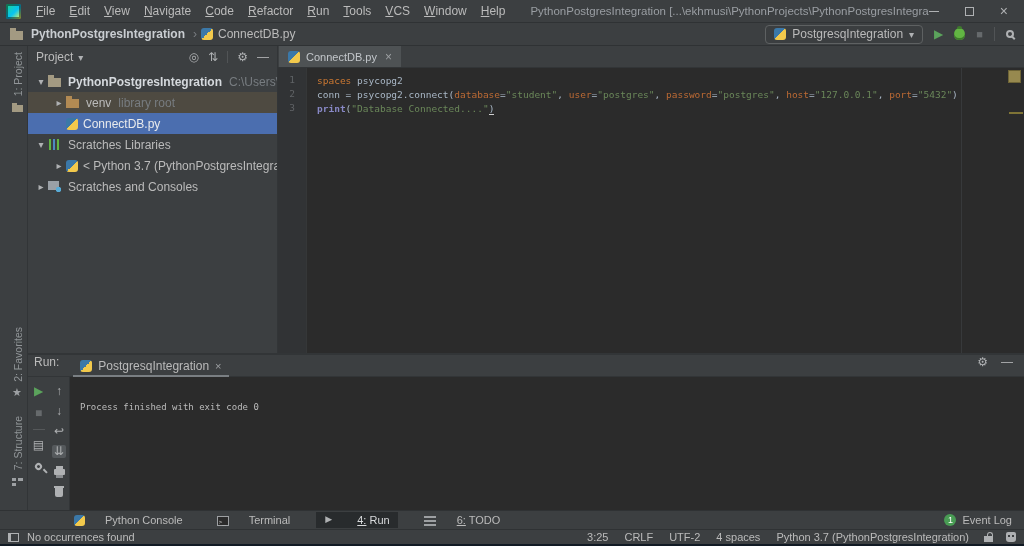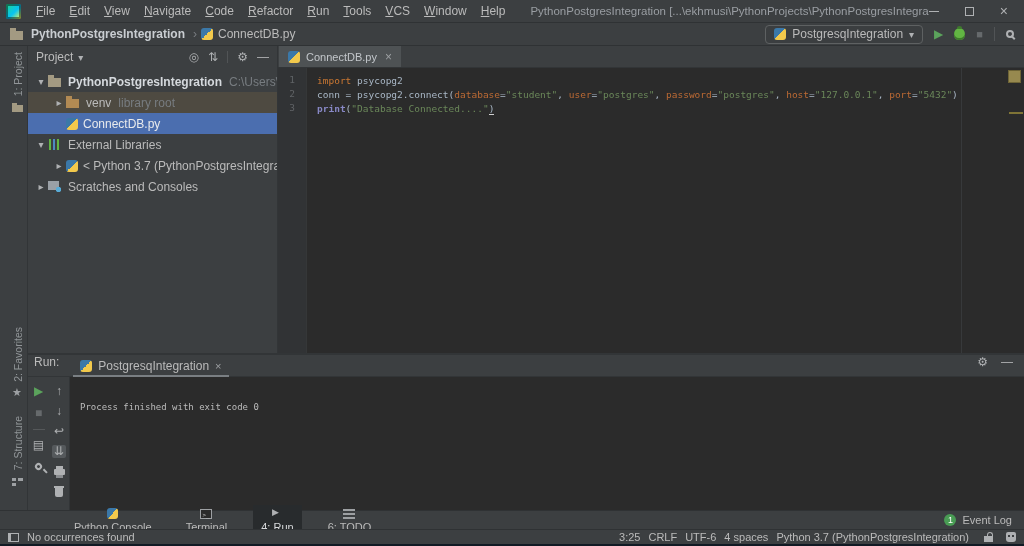--- a/index.html
+++ b/index.html
@@ -115,36 +115,36 @@
   .ic-printer { width:11px; height:6px; background:#AFB1B3; border-radius:1px; position:relative; display:inline-block; margin:4px 0 3px; }
   .ic-printer::before { content:""; position:absolute; top:-3px; left:2px; width:7px; height:3px; background:#AFB1B3; }
   .ic-printer::after { content:""; position:absolute; bottom:-3px; left:2px; width:7px; height:3px; background:#8A8D90; }
   .ic-trash { width:8px; height:9px; background:#AFB1B3; border-radius:0 0 2px 2px; position:relative; display:inline-block; margin-top:3px; }
   .ic-trash::before { content:""; position:absolute; top:-2px; left:-1px; width:10px; height:2px; background:#AFB1B3; }
   .console { flex:1; background:#2B2B2B; padding:7px 0 0 10px; overflow:hidden; }
   .console-line { min-height:18px; line-height:18px; white-space:pre; font:9px "DejaVu Sans Mono", monospace; color:#BBBBBB; }
 
   
   .tw-bar { height:19px; background:#3C3F41; border-top:1px solid #2F3234; display:flex; align-items:center; flex:none; padding-left:66px; }
-  .tw-item { display:flex; align-items:center; gap:2px; padding:2px 8px; margin-right:18px; font-size:11px; color:#BBBBBB; cursor:default;flex-direction:column; }
+  .tw-item { display:flex; align-items:center; gap:20px; padding:2px 8px; margin-right:18px; font-size:11px; color:#BBBBBB; cursor:default; }
   .tw-item.active { background:#282B2D; color:#D8DADC; }
   .tw-label.u1::first-letter { text-decoration:underline; }
   .twi { width:13px; height:12px; display:inline-block; position:relative; flex:none; }
   .twic-python { background:linear-gradient(135deg,#3B78A8 50%,#F2C94C 50%); width:11px; height:11px; border-radius:3px; }
   .twic-terminal { background:#2B2B2B; border:1px solid #9DA0A3; width:12px; height:10px; margin-top:1px; }
   .twic-terminal::before { content:">_"; font:6px "DejaVu Sans Mono", monospace; color:#C8C8C8; position:absolute; top:1px; left:1px; }
   .twic-play::before { content:"▶"; color:#AFB1B3; font-size:9px; position:absolute; top:0; left:1px; }
   .twic-list { background:linear-gradient(#9DA0A3,#9DA0A3) 0 2px/12px 2px no-repeat, linear-gradient(#9DA0A3,#9DA0A3) 0 6px/12px 2px no-repeat, linear-gradient(#9DA0A3,#9DA0A3) 0 10px/12px 2px no-repeat; }
   .event-log { margin-left:auto; display:flex; align-items:center; gap:6px; padding-right:12px; font-size:11px; }
   .badge { width:12px; height:12px; border-radius:50%; background:#499C54; color:#FFFFFF; font-size:9px; display:flex; align-items:center; justify-content:center; }
 
   
   .statusbar { height:15px; background:#3C3F41; border-top:1px solid #2F3234; display:flex; align-items:center; font-size:11px; color:#BBBBBB; padding:0 8px; flex:none; }
   .ic-toolcorner { width:11px; height:9px; border:1px solid #AFB1B3; border-left-width:3px; display:inline-block; margin-right:8px; }
-  .status-right { margin-left:auto; display:flex; align-items:center; gap:8px; }
+  .status-right { margin-left:auto; display:flex; align-items:center; gap:16px; }
   .ic-lock { width:9px; height:6px; background:#AFB1B3; position:relative; display:inline-block; margin-top:4px; }
   .ic-lock::before { content:""; position:absolute; top:-4px; left:3px; width:4px; height:4px; border:1.5px solid #AFB1B3; border-bottom:none; border-radius:3px 3px 0 0; }
   .ic-hector { width:10px; height:10px; background:#AFB1B3; border-radius:2px 2px 3px 3px; position:relative; display:inline-block; }
   .ic-hector::before { content:""; position:absolute; top:3px; left:2px; width:2px; height:2px; background:#3C3F41; box-shadow:4px 0 0 #3C3F41; }
   .bottom-strip { height:2px; background:#111A24; flex:none; }
 </style>
 </head>
 <body>
 
 <div class="app">
@@ -241,21 +241,21 @@
                 <span class="tree-suffix">library root</span>
               </div>
               <div class="tree-row row-selected" style="padding-left: 24px;">
                 <span class="tree-arrow"></span>
                 <span class="ti ic-python-file"></span>
                 <span class="tree-label">ConnectDB.py</span>
               </div>
               <div class="tree-row" style="padding-left: 6px;">
                 <span class="tree-arrow">▾</span>
                 <span class="ti ic-libraries"></span>
-                <span class="tree-label">External Libraries</span>
+                <span class="tree-label">Scratches Libraries</span>
               </div>
               <div class="tree-row" style="padding-left: 24px;">
                 <span class="tree-arrow">▸</span>
                 <span class="ti ic-python-file"></span>
                 <span class="tree-label">&lt; Python 3.7 (PythonPostgresIntegration) &gt;</span>
               </div>
               <div class="tree-row" style="padding-left: 6px;">
                 <span class="tree-arrow">▸</span>
                 <span class="ti ic-scratches"></span>
                 <span class="tree-label">Scratches and Consoles</span>
@@ -271,21 +271,21 @@
               <span class="etab-close">×</span>
             </div>
           </div>
           <div class="editor-body">
             <div class="gutter" id="gutter">
                 <div class="gutter-num">1</div>
                 <div class="gutter-num">2</div>
                 <div class="gutter-num">3</div>
               </div>
             <div class="code" id="code">
-                <div class="code-line"><span class="tok-kw">import</span><span class="tok-plain"> psycopg2</span></div>
+                <div class="code-line"><span class="tok-kw">spaces</span><span class="tok-plain"> psycopg2</span></div>
                 <div class="code-line"><span class="tok-plain">conn = psycopg2.connect(</span><span class="tok-param">database</span><span class="tok-op">=</span><span class="tok-str">"student"</span><span class="tok-plain">, </span><span class="tok-param">user</span><span class="tok-op">=</span><span class="tok-str">"postgres"</span><span class="tok-plain">, </span><span class="tok-param">password</span><span class="tok-op">=</span><span class="tok-str">"postgres"</span><span class="tok-plain">, </span><span class="tok-param">host</span><span class="tok-op">=</span><span class="tok-str">"127.0.0.1"</span><span class="tok-plain">, </span><span class="tok-param">port</span><span class="tok-op">=</span><span class="tok-str">"5432"</span><span class="tok-plain">)</span></div>
                 <div class="code-line"><span class="tok-builtin">print</span><span class="tok-plain">(</span><span class="tok-str">"Database Connected...."</span><span class="tok-plain-caret">)</span></div>
               </div>
             <div class="margin-guide"></div>
             <div class="inspect-box"></div>
             <div class="inspect-tick"></div>
           </div>
         </div>
       </div>
 
@@ -351,21 +351,21 @@
       <span>Event Log</span>
     </div>
   </div>
 
   <div class="statusbar">
     <span class="ic-toolcorner"></span>
     <span>No occurrences found</span>
     <div class="status-right" id="status-items">
         <span class="status-item">3:25</span>
         <span class="status-item">CRLF</span>
-        <span class="status-item">UTF-6</span>
+        <span class="status-item">UTF-2</span>
         <span class="status-item">4 spaces</span>
         <span class="status-item">Python 3.7 (PythonPostgresIntegration)</span>
       </div>
     <span class="ic-lock" style="margin-left:15px"></span>
     <span class="ic-hector" style="margin-left:13px"></span>
   </div>
 
   <div class="bottom-strip"></div>
 </div>
 

